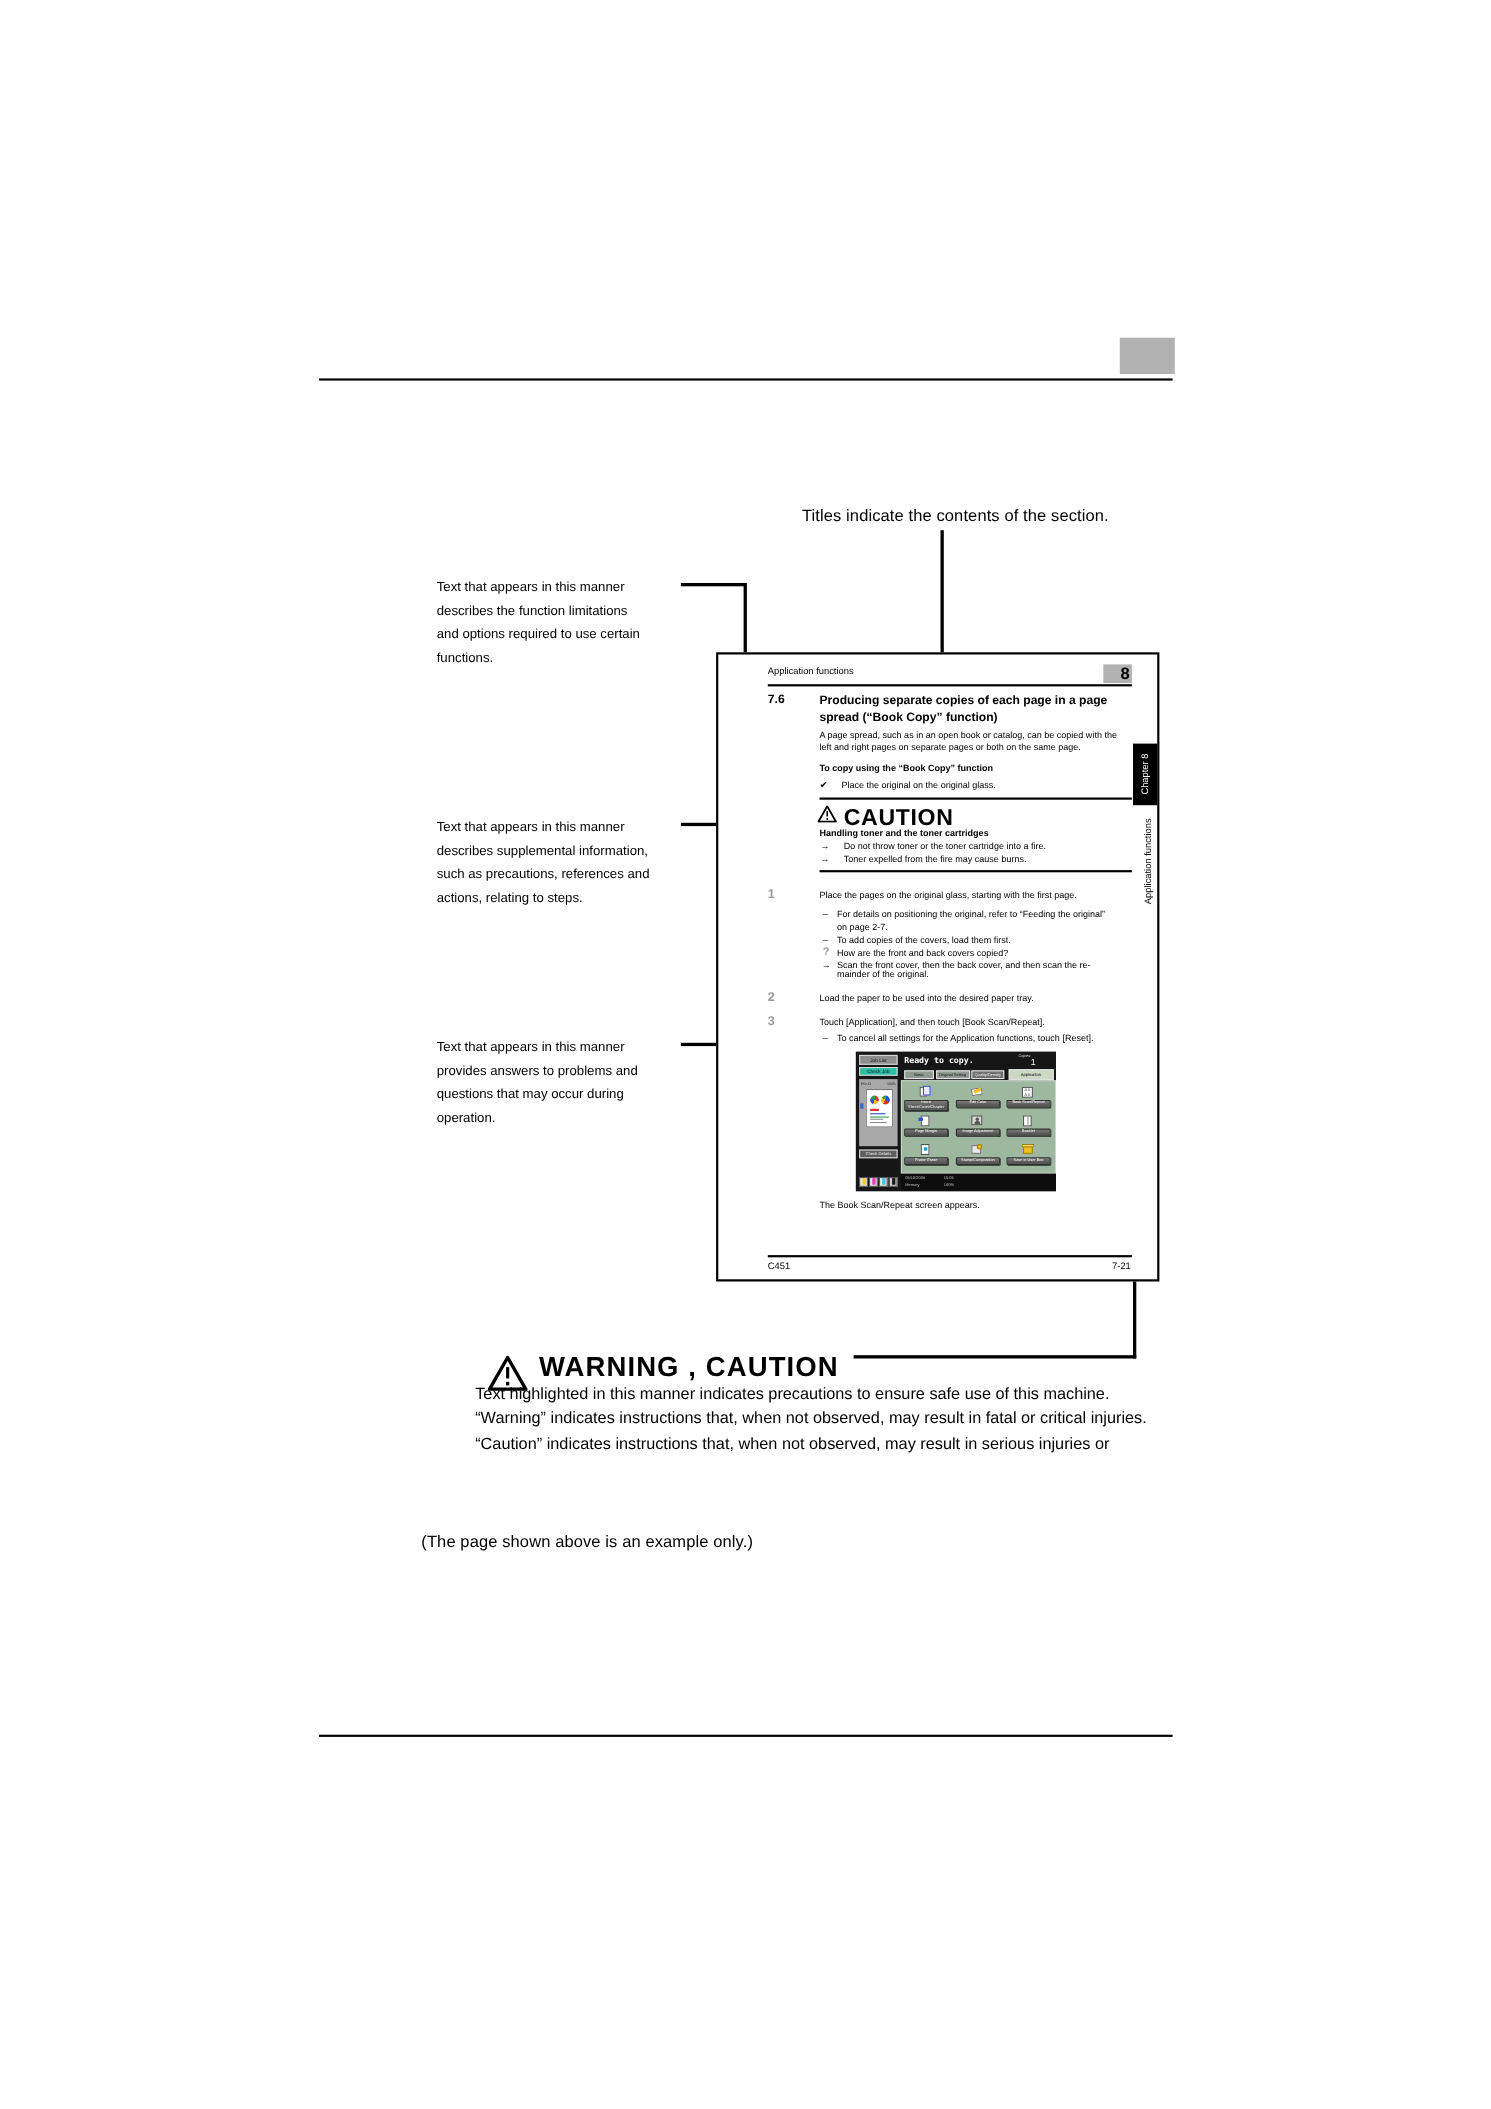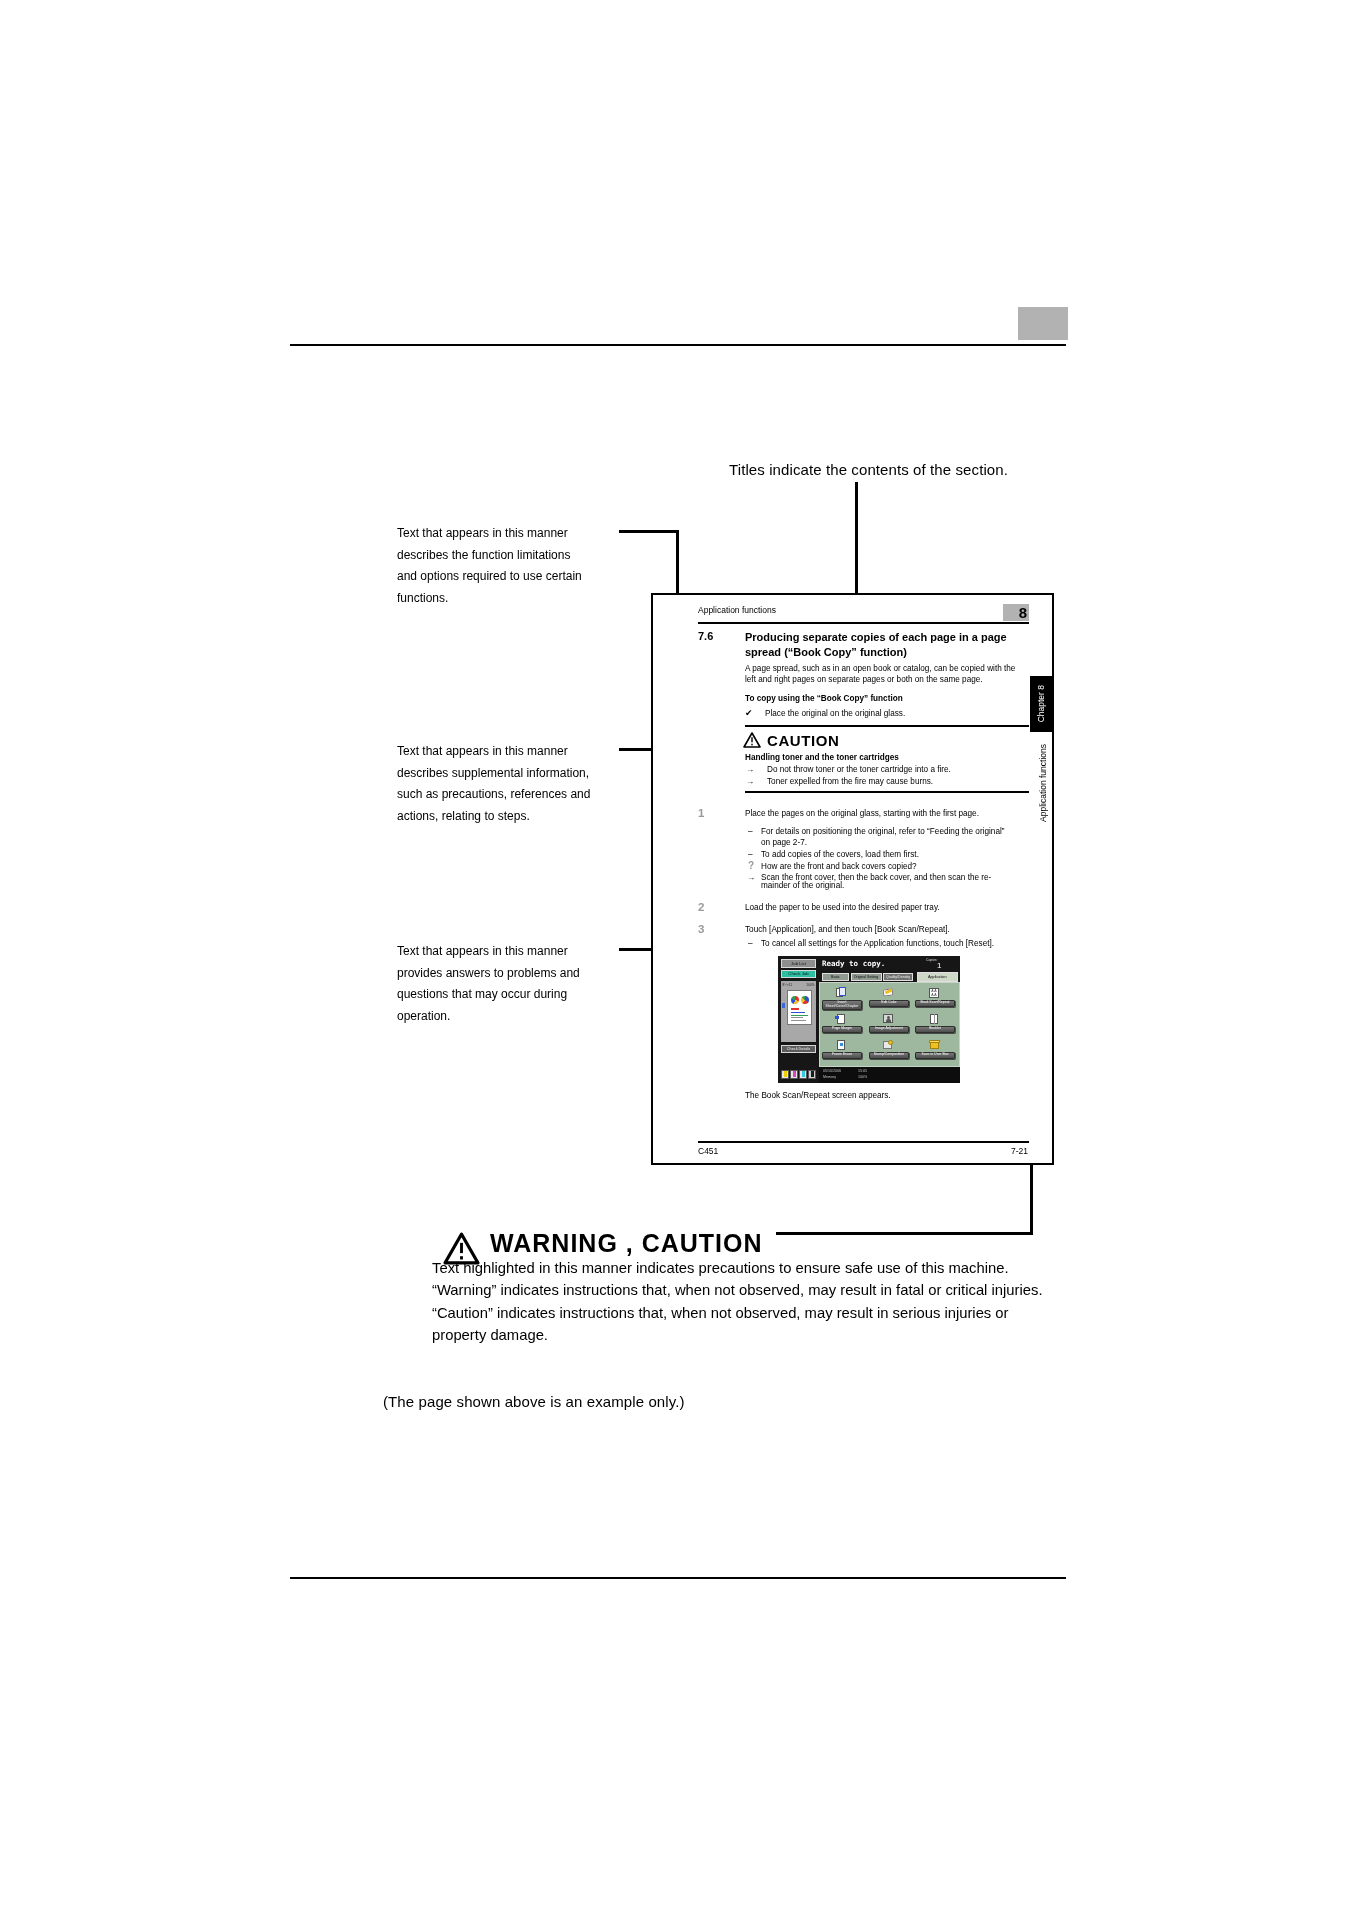--- a/index.html
+++ b/index.html
@@ -112,21 +112,21 @@
       <div class="abs mp-b mp-bold nw" style="left:92px; top:99px;">To copy using the “Book Copy” function</div>
       <div class="abs nw" style="left:92px; top:113px; font-size:9px;">✔</div>
       <div class="abs mp-b nw" style="left:112px; top:114px;">Place the original on the original glass.</div>
       <div class="abs rule" style="left:92px; top:130px; width:284px; height:1.5px;"></div>
 
       <svg class="abs" style="left:90px; top:137px;" width="18" height="16" viewBox="0 0 36 32">
         <path d="M18 2 L34 30 L2 30 Z" fill="none" stroke="#000" stroke-width="3.2" stroke-linejoin="round"></path>
         <rect x="16.6" y="10.5" width="2.8" height="10" fill="#000"></rect>
         <rect x="16.6" y="23.5" width="2.8" height="3.2" fill="#000"></rect>
       </svg>
-      <div class="abs mp-bold nw" style="left:114px; top:137px; font-size:15px; letter-spacing:0.6px;">CAUTION</div>
+      <div class="abs mp-bold nw" style="left:114px; top:137px; font-size:21px; letter-spacing:0.6px;">CAUTION</div>
       <div class="abs mp-b mp-bold nw" style="left:92px; top:158px;">Handling toner and the toner cartridges</div>
       <div class="abs mp-b nw" style="left:93px; top:170px;">→</div>
       <div class="abs mp-b nw" style="left:114px; top:170px;">Do not throw toner or the toner cartridge into a fire.</div>
       <div class="abs mp-b nw" style="left:93px; top:181.5px;">→</div>
       <div class="abs mp-b nw" style="left:114px; top:181.5px;">Toner expelled from the fire may cause burns.</div>
       <div class="abs rule" style="left:92px; top:196px; width:284px; height:1.5px;"></div>
 
       <div class="abs step-num nw" style="left:45px; top:212px;">1</div>
       <div class="abs mp-b nw" style="left:92px; top:214px;text-align:center;">Place the pages on the original glass, starting with the first page.</div>
       <div class="abs mp-b nw" style="left:95px; top:232px;">–</div>
@@ -298,20 +298,19 @@
   <svg class="abs" style="left:443px; top:1232px;" width="37" height="33" viewBox="0 0 36 32">
     <path d="M18 2 L34 30 L2 30 Z" fill="none" stroke="#000" stroke-width="3" stroke-linejoin="round"></path>
     <rect x="16.6" y="10.5" width="2.8" height="10" fill="#000"></rect>
     <rect x="16.6" y="23.5" width="2.8" height="3.2" fill="#000"></rect>
   </svg>
   <div class="abs warn-head nw" style="left:490px; top:1229px;">WARNING , CAUTION</div>
   <div class="abs warn-body nw" style="left:432px; top:1257px;">
     <div>Text highlighted in this manner indicates precautions to ensure safe use of this machine.</div>
     <div>“Warning” indicates instructions that, when not observed, may result in fatal or critical injuries.</div>
     <div>“Caution” indicates instructions that, when not observed, may result in serious injuries or</div>
-    <div>property damage.</div>
   </div>
 
   <div class="abs note-text nw" style="left:383px; top:1393px;">(The page shown above is an example only.)</div>
 
   <div class="abs rule" style="left:290px; top:1577px; width:776px; height:2px;"></div>
 
 </div>
 
 </body></html>

